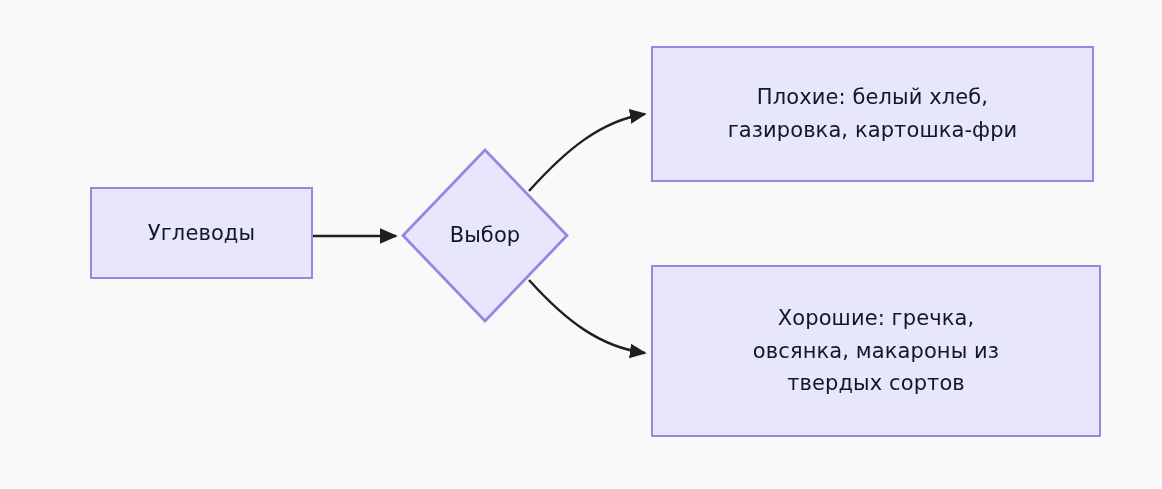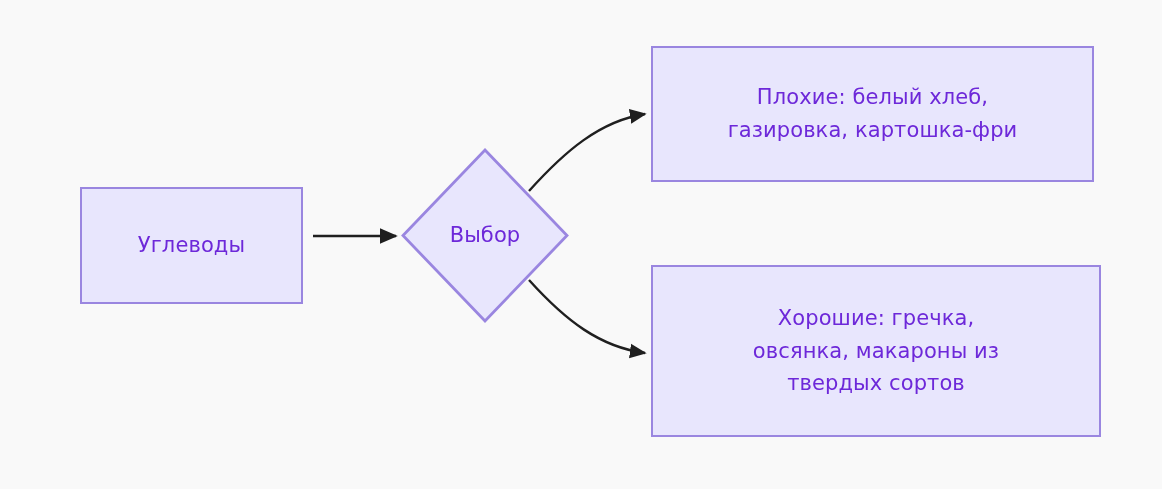--- a/index.html
+++ b/index.html
@@ -29,33 +29,33 @@
     display: flex;
     align-items: center;
     justify-content: center;
     text-align: center;
   }
   .node-rect {
     background: #e8e6fd;
     border: 2.5px solid #9a86e0;
   }
   .node-label {
-    color: #6d28d9;
+    color: #0f172a;
     font-size: 21px;
     line-height: 1.55;
     letter-spacing: 0.1px;
     white-space: pre-line;
     padding: 0 14px;
   }
   
   #node-start {
-    left: 80px;
+    left: 90px;
     top: 187px;
     width: 223px;
-    height: 117px;
+    height: 92px;
   }
   
   #node-decision {
     left: 401px;
     top: 148px;
     width: 168px;
     height: 175px;
   }
   .diamond-shape {
     position: absolute;

